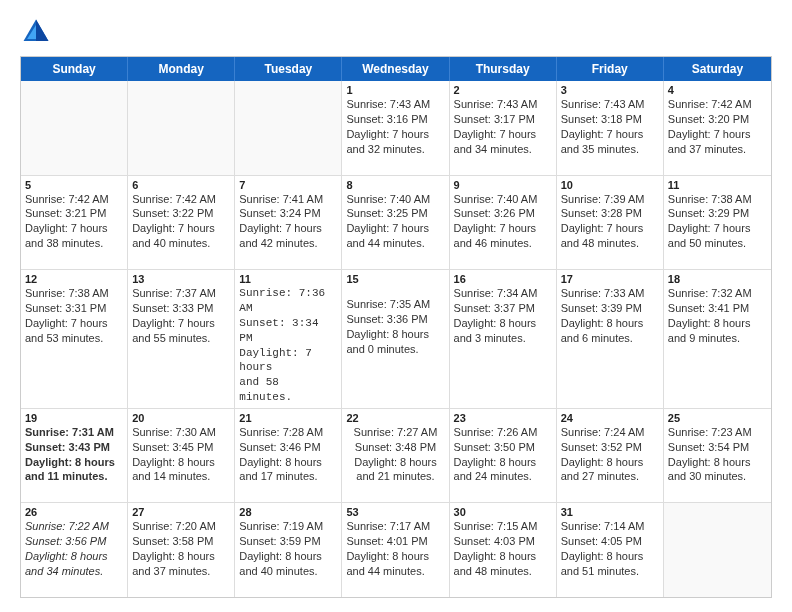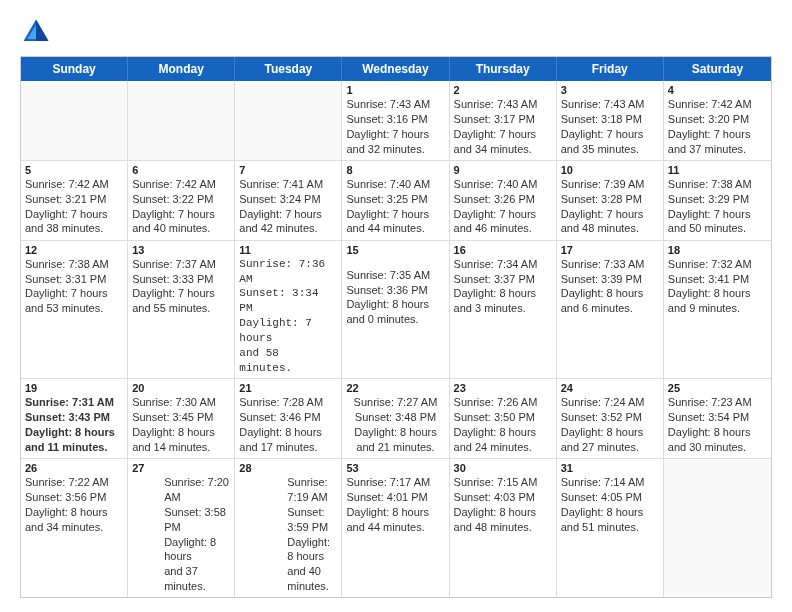--- a/index.html
+++ b/index.html
@@ -323,35 +323,35 @@
             <div class="day-num">25</div>
             <div class="cell-text" style="white-space: pre-line;">Sunrise: 7:23 AM
 Sunset: 3:54 PM
 Daylight: 8 hours
 and 30 minutes.</div>
           </div>
         </div>
         <div class="cal-row">
           <div class="cal-cell">
             <div class="day-num">26</div>
-            <div class="cell-text" style="white-space: pre-line;">Sunrise: 7:22 AM
+            <div class="cell-text" style="white-space: pre-line; font-style: italic;">Sunrise: 7:22 AM
 Sunset: 3:56 PM
 Daylight: 8 hours
 and 34 minutes.</div>
           </div>
           <div class="cal-cell">
             <div class="day-num">27</div>
-            <div class="cell-text" style="white-space: pre-line; margin-left: 32px;">Sunrise: 7:20 AM
+            <div class="cell-text" style="white-space: pre-line;">Sunrise: 7:20 AM
 Sunset: 3:58 PM
 Daylight: 8 hours
 and 37 minutes.</div>
           </div>
           <div class="cal-cell">
             <div class="day-num">28</div>
-            <div class="cell-text" style="white-space: pre-line; margin-left: 48px;">Sunrise: 7:19 AM
+            <div class="cell-text" style="white-space: pre-line;">Sunrise: 7:19 AM
 Sunset: 3:59 PM
 Daylight: 8 hours
 and 40 minutes.</div>
           </div>
           <div class="cal-cell">
             <div class="day-num">53</div>
             <div class="cell-text" style="white-space: pre-line;">Sunrise: 7:17 AM
 Sunset: 4:01 PM
 Daylight: 8 hours
 and 44 minutes.</div>

